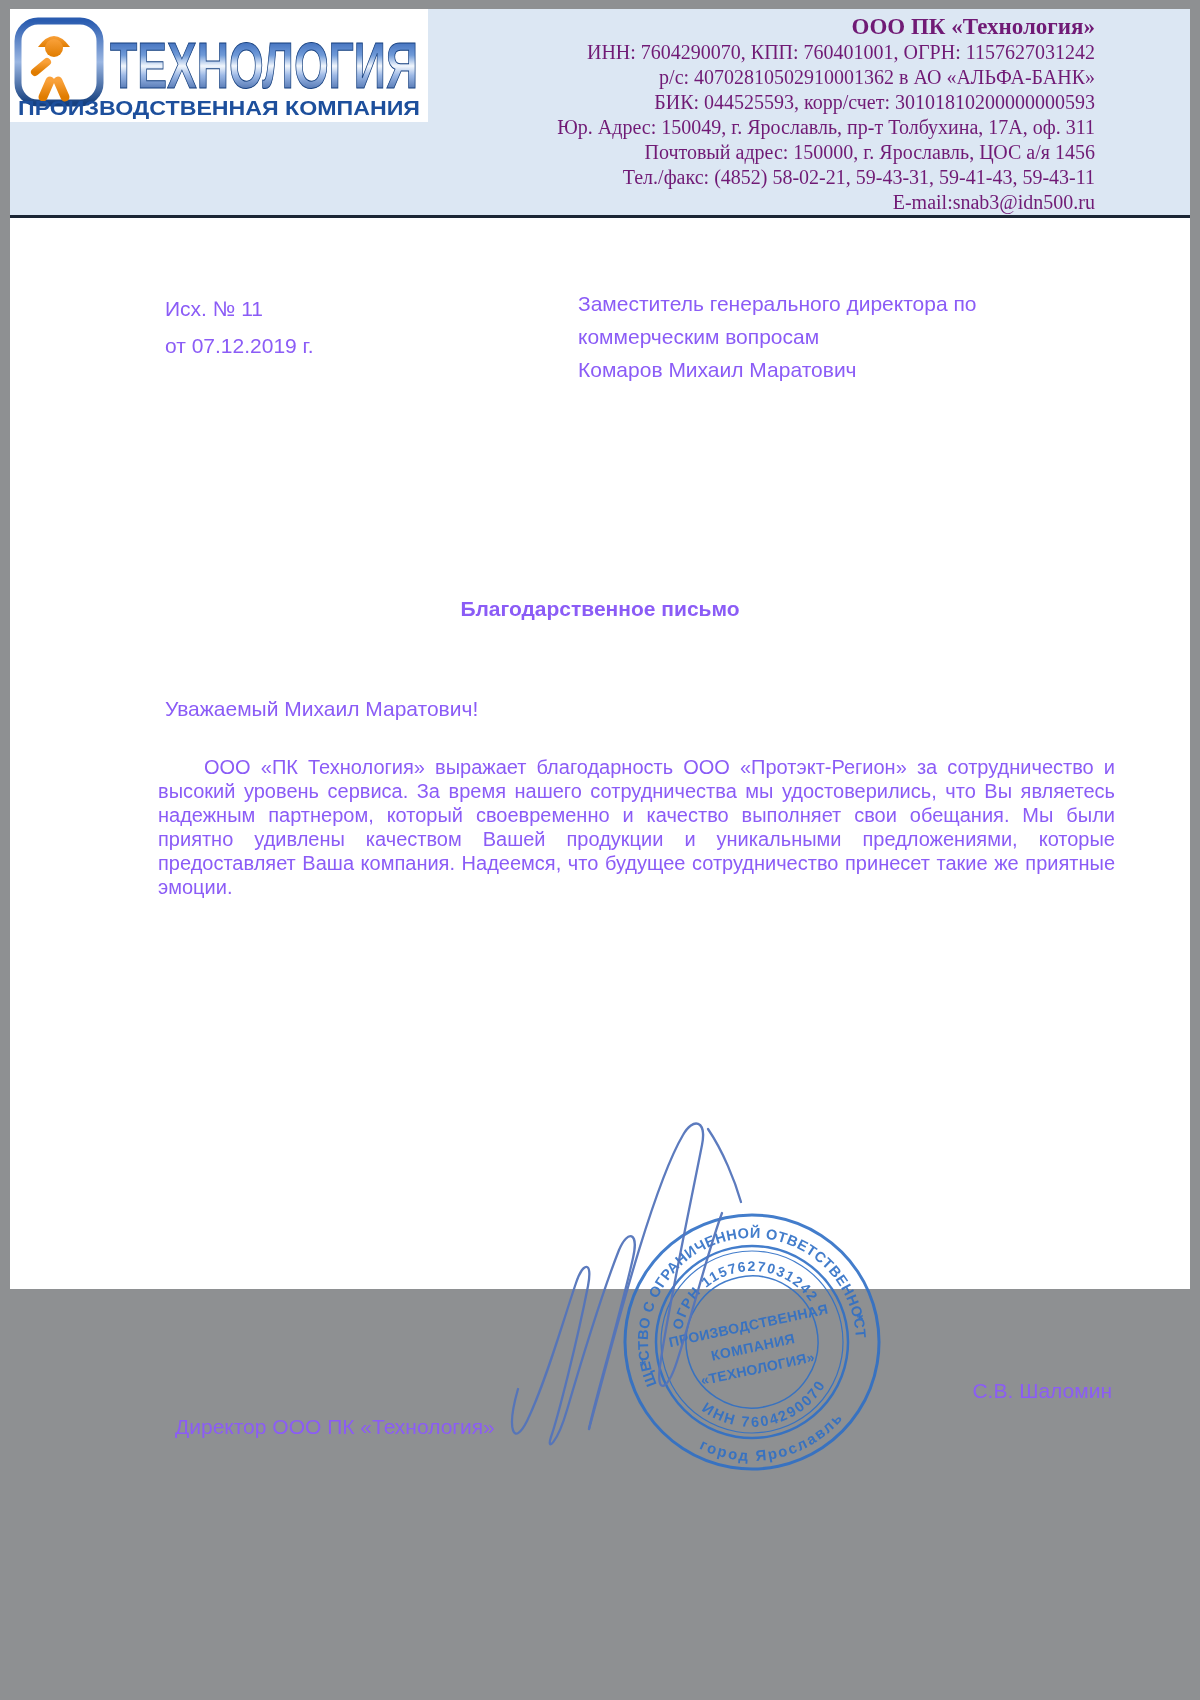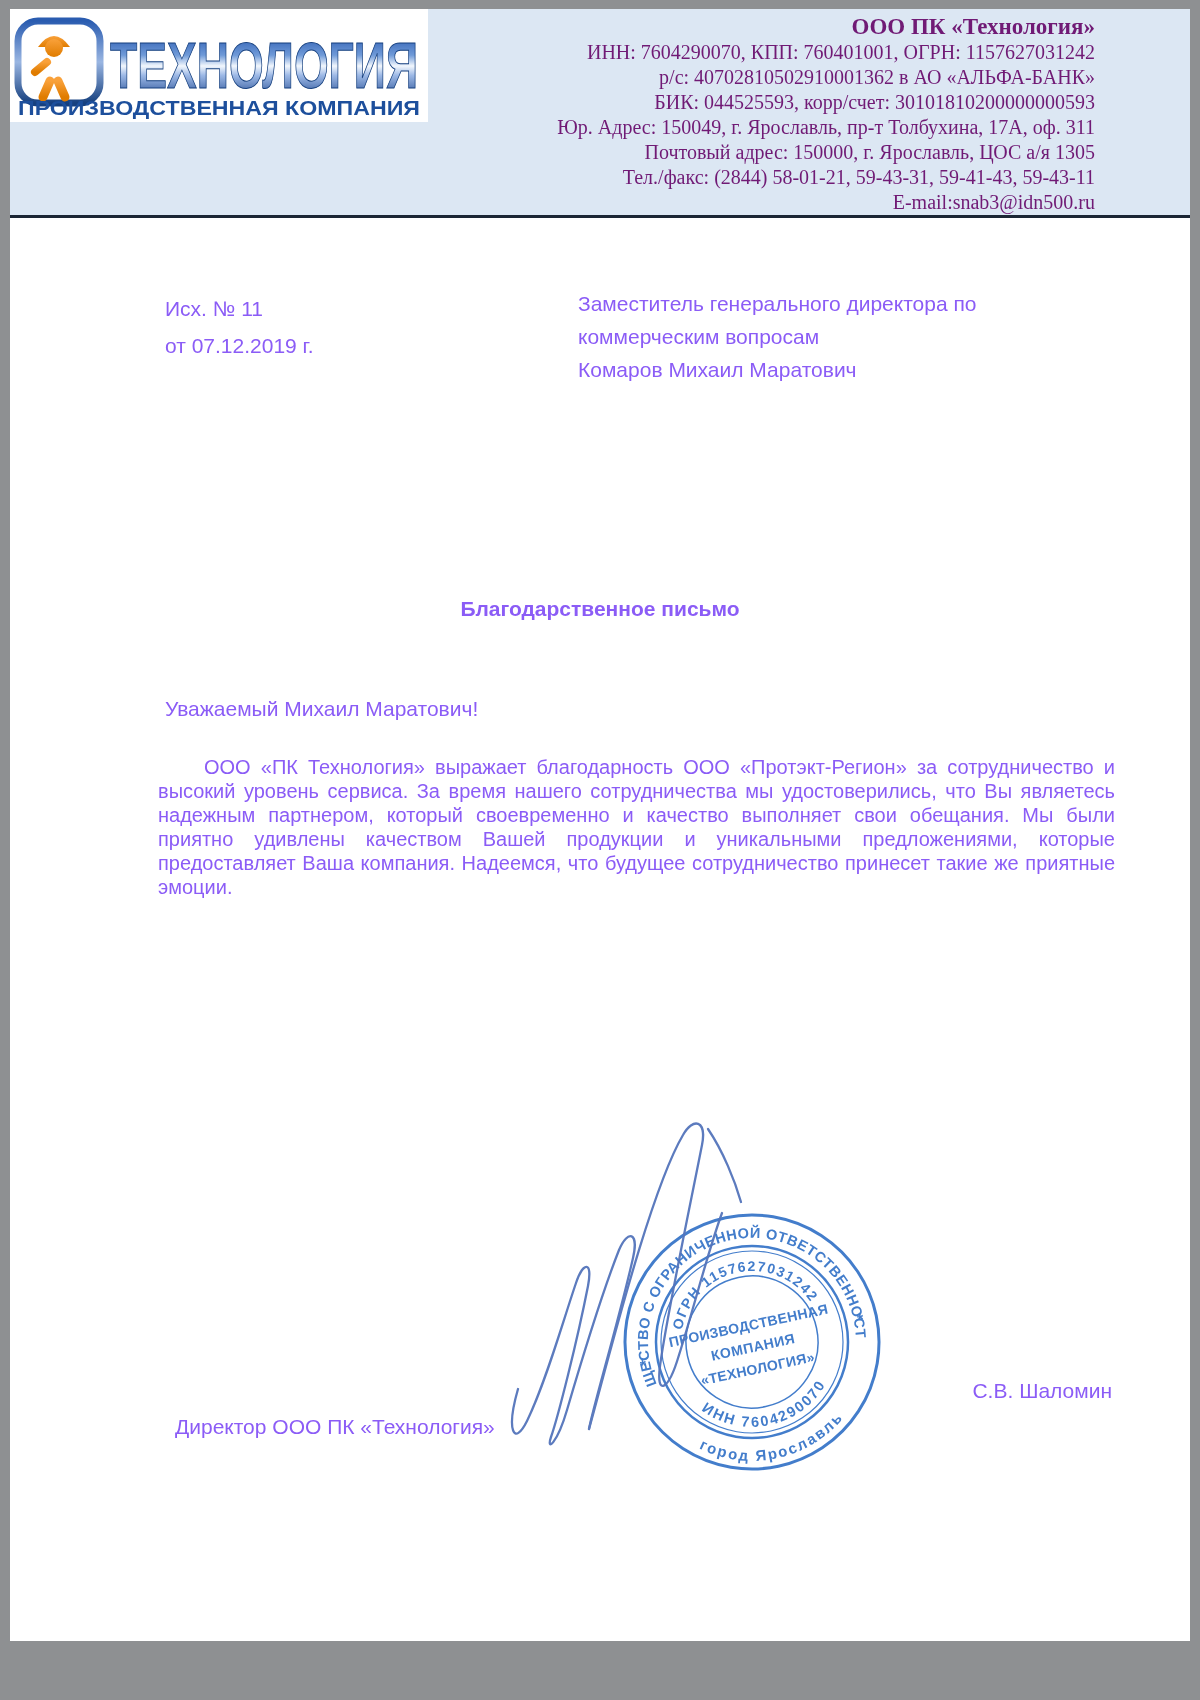--- a/index.html
+++ b/index.html
@@ -1,18 +1,18 @@
 <!DOCTYPE html>
 <html><head>
 <meta charset="utf-8">
 <style>
   html,body{margin:0;padding:0;}
   body{width:1200px;height:1700px;font-family:"Liberation Sans",sans-serif;}
   .canvas{position:relative;width:1200px;height:1700px;background:#8e9092;overflow:hidden;}
-  .page{position:absolute;left:10px;top:9px;width:1180px;height:1632px;background:#ffffff;text-decoration:underline;}
+  .page{position:absolute;left:10px;top:9px;width:1180px;height:1280px;background:#ffffff;text-decoration:underline;}
 
   
   .letterhead{position:absolute;left:0;top:0;width:100%;height:209px;background:#dce7f3;border-bottom:3px solid #1b2634;box-sizing:border-box;}
   .logo-card{position:absolute;left:0;top:0;width:418px;height:113px;background:#ffffff;}
   .company-block{position:absolute;top:4px;right:95px;text-align:right;font-family:"Liberation Serif",serif;color:#701a75;}
   .company-name{font-size:23px;font-weight:bold;line-height:27px;}
   .company-line{font-size:20px;line-height:25px;}
 
   
   .txt{position:absolute;color:#8b5cf6;}
@@ -70,22 +70,22 @@
           <text x="8" y="106" font-family="Liberation Sans, sans-serif" font-size="21" font-weight="bold" fill="#1d4f9c" textLength="402" lengthAdjust="spacingAndGlyphs">ПРОИЗВОДСТВЕННАЯ КОМПАНИЯ</text>
         </svg>
       </div>
 
       <div class="company-block">
         <div class="company-name">ООО ПК «Технология»</div>
         <div class="company-line">ИНН: 7604290070, КПП: 760401001, ОГРН: 1157627031242</div>
         <div class="company-line">р/с: 40702810502910001362 в АО «АЛЬФА-БАНК»</div>
         <div class="company-line">БИК: 044525593, корр/счет: 30101810200000000593</div>
         <div class="company-line">Юр. Адрес: 150049, г. Ярославль, пр-т Толбухина, 17А, оф. 311</div>
-        <div class="company-line">Почтовый адрес: 150000, г. Ярославль, ЦОС а/я 1305</div>
-        <div class="company-line">Тел./факс: (2844) 58-01-21, 59-43-31, 59-41-43, 59-43-11</div>
+        <div class="company-line">Почтовый адрес: 150000, г. Ярославль, ЦОС а/я 1456</div>
+        <div class="company-line">Тел./факс: (4852) 58-02-21, 59-43-31, 59-41-43, 59-43-11</div>
         <div class="company-line">E-mail:snab3@idn500.ru</div>
       </div>
     </div>
 
     <div class="txt ref-block">
       <div>Исх. № 11</div>
       <div>от 07.12.2019 г.</div>
     </div>
 
     <div class="txt letter-title">Благодарственное письмо</div>

